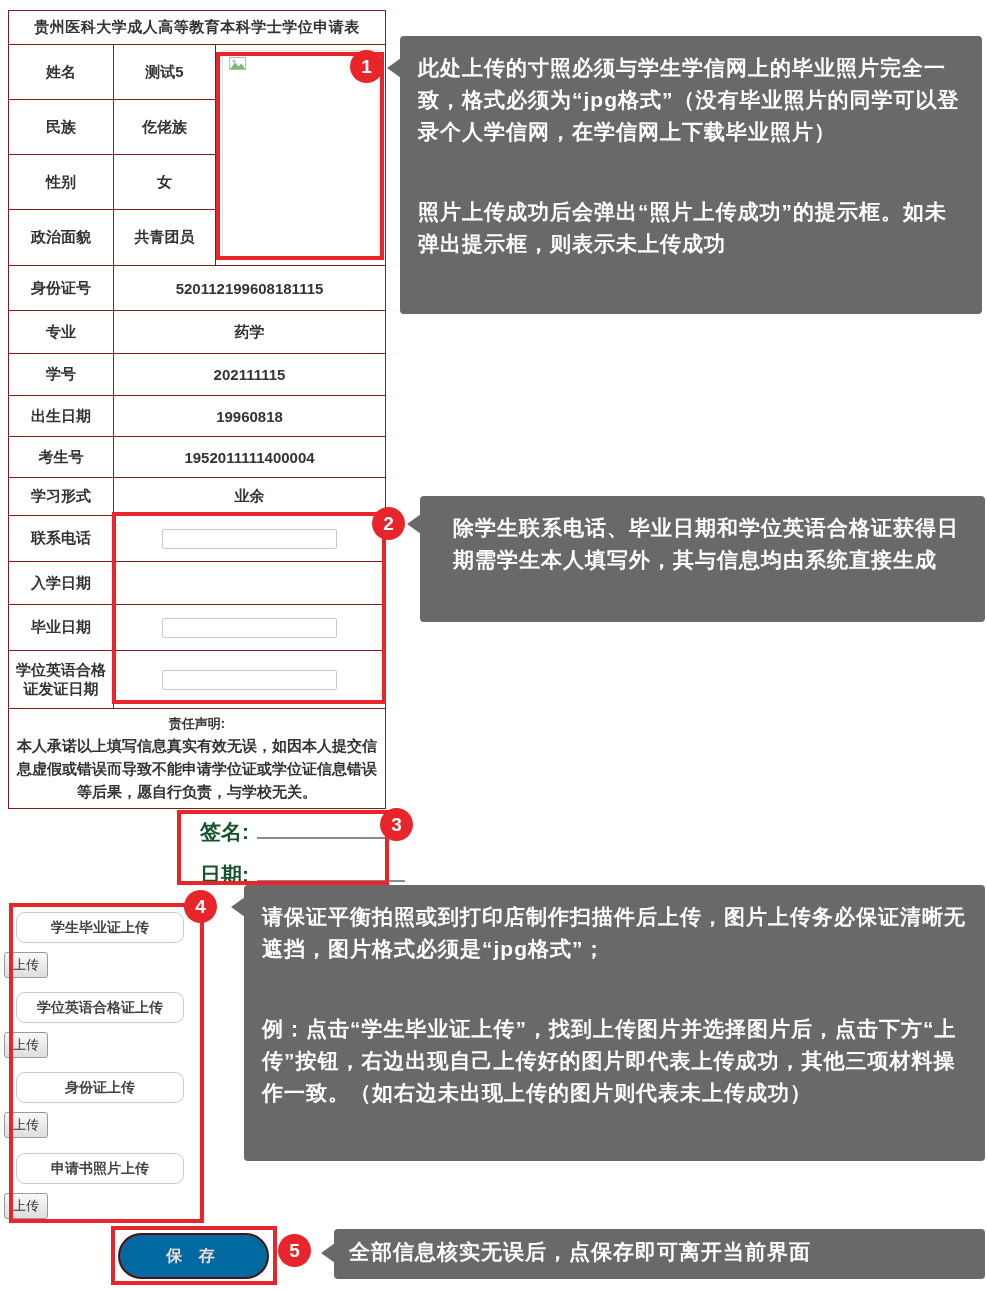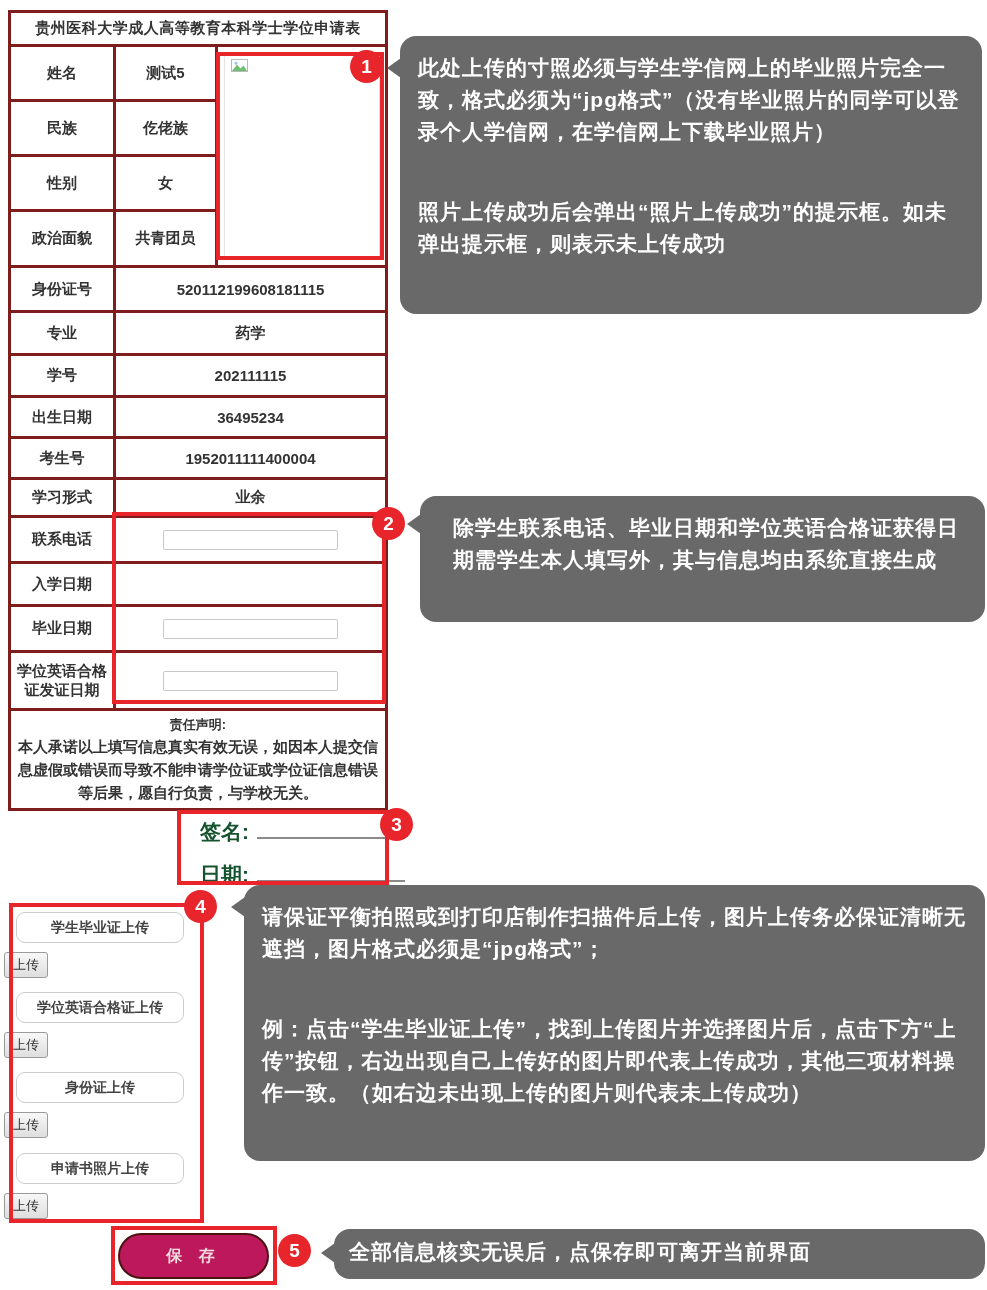--- a/index.html
+++ b/index.html
@@ -2,21 +2,21 @@
 <html><head>
 <meta charset="utf-8">
 <style>
   * { margin:0; padding:0; box-sizing:border-box; }
   html,body { background:#fff; }
   body { font-family:"Liberation Sans","DejaVu Sans",sans-serif; }
   .page { position:relative; width:987px; height:1290px; background:#fff; overflow:hidden; }
 
   
   table.formtable { position:absolute; left:8px; top:10px; width:377px; border-collapse:collapse; table-layout:fixed; z-index:1; }
-  .formtable td { border:3px solid #7f1d1d; background:#fff; color:#333; font-size:15px; font-weight:bold;
+  .formtable td { border:1px solid #7f1d1d; background:#fff; color:#333; font-size:15px; font-weight:bold;
                   text-align:center; vertical-align:middle; padding:2px 3px; }
   .title-cell { font-size:15px; letter-spacing:0.5px; }
   .photo-cell { position:relative; padding:0; }
   .photo-box { position:absolute; left:6px; top:5px; right:5px; bottom:7px; background:#fff; border:1px solid #e4e4e4; }
   .broken-img { position:absolute; left:6px; top:6px; }
   .cell-input { width:175px; height:20px; border:1px solid #c9c9c9; background:#fff; border-radius:2px; }
   .decl-cell { font-size:13px; line-height:1.55; padding:8px 4px; }
   .decl-title { font-size:13px; }
 
   
@@ -26,30 +26,30 @@
   
   .upload-group { position:absolute; left:0; width:210px; z-index:2; }
   .upload-field { margin-left:16px; width:168px; height:31px; line-height:29px; background:#fff; border:1px solid #ccc;
                   border-radius:9px; text-align:center; font-size:14px; font-weight:bold; color:#444; cursor:pointer; }
   .upload-btn { display:block; margin-left:4px; margin-top:9px; min-width:44px; height:26px; padding:0 8px;
                 background:linear-gradient(#f8f8f8,#dedede); border:1px solid #9a9a9a; border-radius:3px;
                 font-size:13px; color:#333; font-family:inherit; cursor:pointer; }
 
   
   .save-btn { position:absolute; left:118px; top:1233px; width:151px; height:46px; border-radius:23px;
-              background:#be185d; border:2px solid #4a1310; color:#f3dcdc; font-size:16px; font-weight:bold;
+              background:#0369a1; border:2px solid #4a1310; color:#f3dcdc; font-size:16px; font-weight:bold;
               letter-spacing:6px; font-family:inherit; cursor:pointer; z-index:2; }
 
   
   .hl { position:absolute; border:4px solid #e8252a; z-index:5; pointer-events:none; }
   .badge { position:absolute; width:33px; height:33px; border-radius:50%; background:#e8252a; color:#fff;
            font-size:19px; font-weight:bold; text-align:center; line-height:33px; z-index:6; }
 
   
-  .callout { position:absolute; background:#696969; color:#fff; border-radius:16px; padding:16px 18px;
+  .callout { position:absolute; background:#696969; color:#fff; border-radius:4px; padding:16px 18px;
              font-size:21px; font-weight:bold; line-height:32px; letter-spacing:1px; z-index:4; }
   .callout .arrow { position:absolute; left:-13px; width:0; height:0;
                     border-top:10px solid transparent; border-bottom:10px solid transparent;
                     border-right:14px solid #696969; }
   .callout p + p { margin-top:48px; }
   .callout.small { padding:8px 15px; line-height:30px; }
 </style>
 </head>
 <body>
 
@@ -98,21 +98,21 @@
     <tr style="height:43px">
       <td>专业</td>
       <td colspan="2">药学</td>
     </tr>
     <tr style="height:42px">
       <td>学号</td>
       <td colspan="2">202111115</td>
     </tr>
     <tr style="height:41px">
       <td>出生日期</td>
-      <td colspan="2">36495234</td>
+      <td colspan="2">19960818</td>
     </tr>
     <tr style="height:41px">
       <td>考生号</td>
       <td colspan="2">1952011111400004</td>
     </tr>
     <tr style="height:38px">
       <td>学习形式</td>
       <td colspan="2">业余</td>
     </tr>
 

